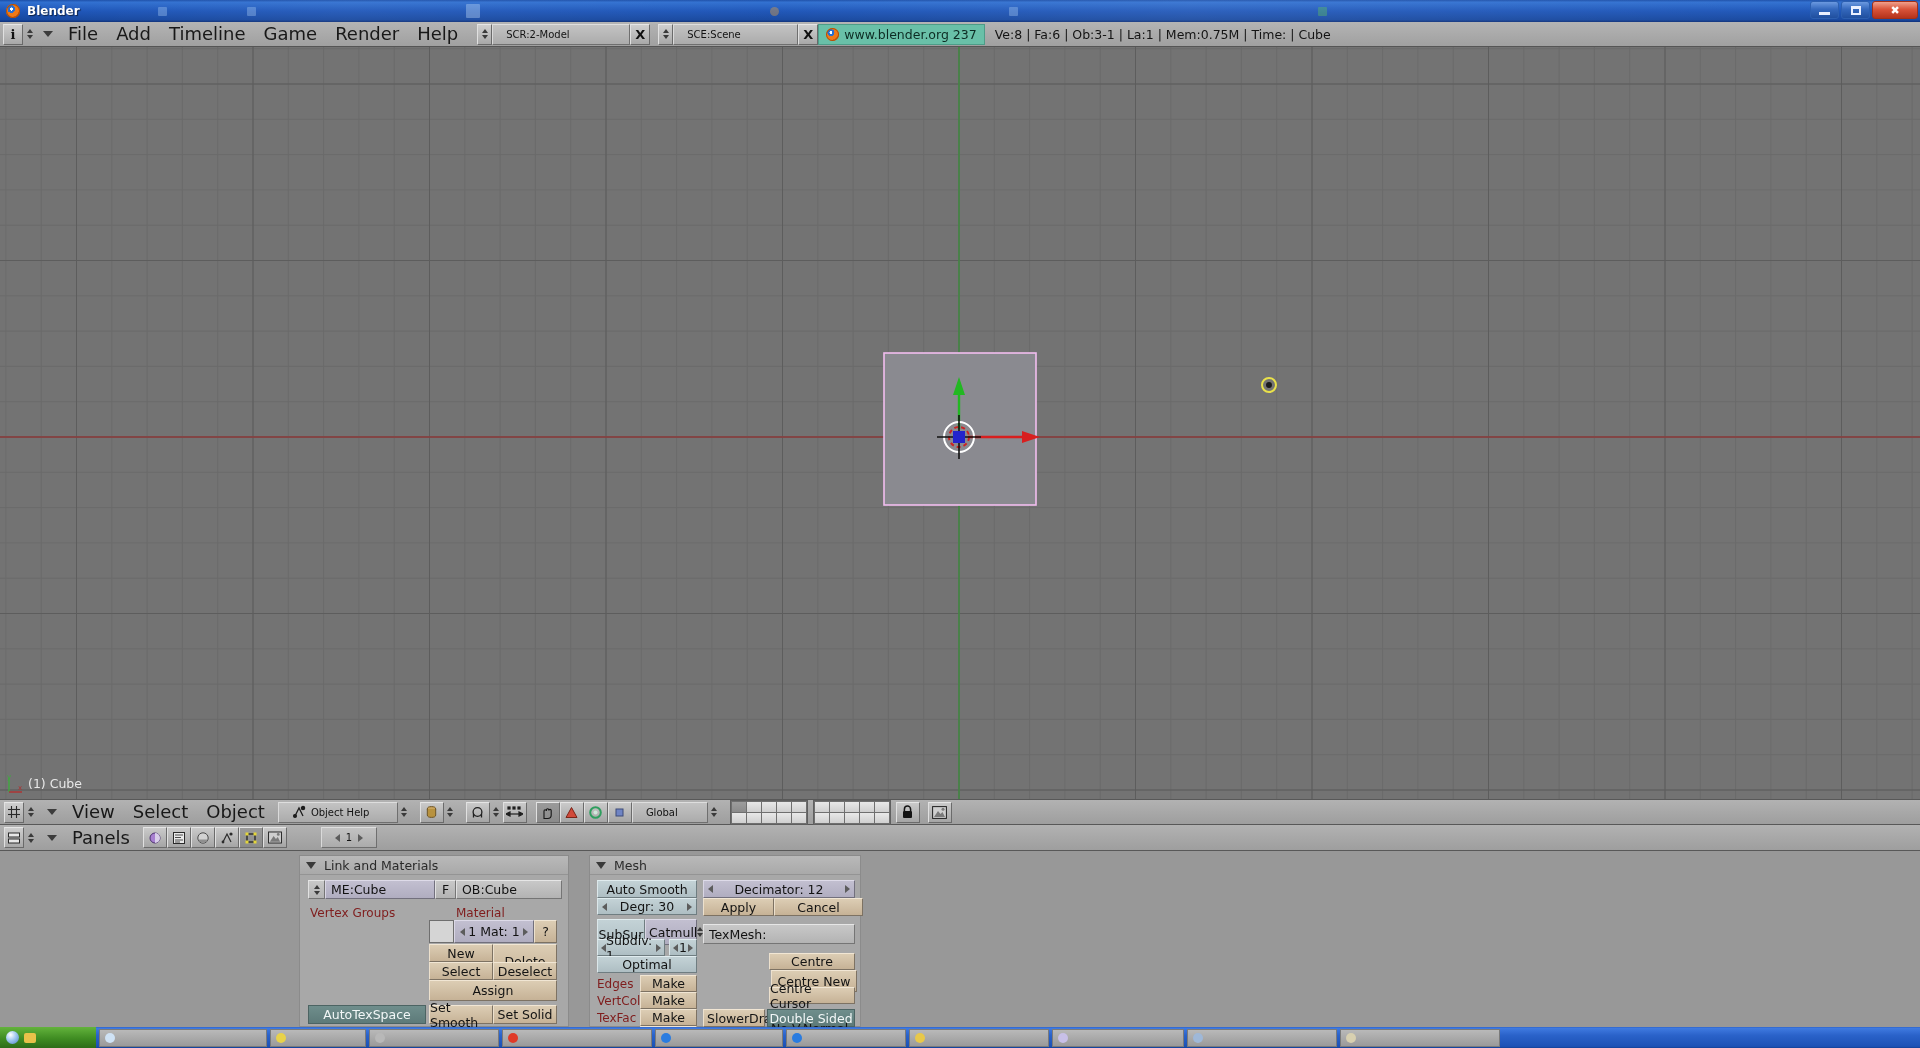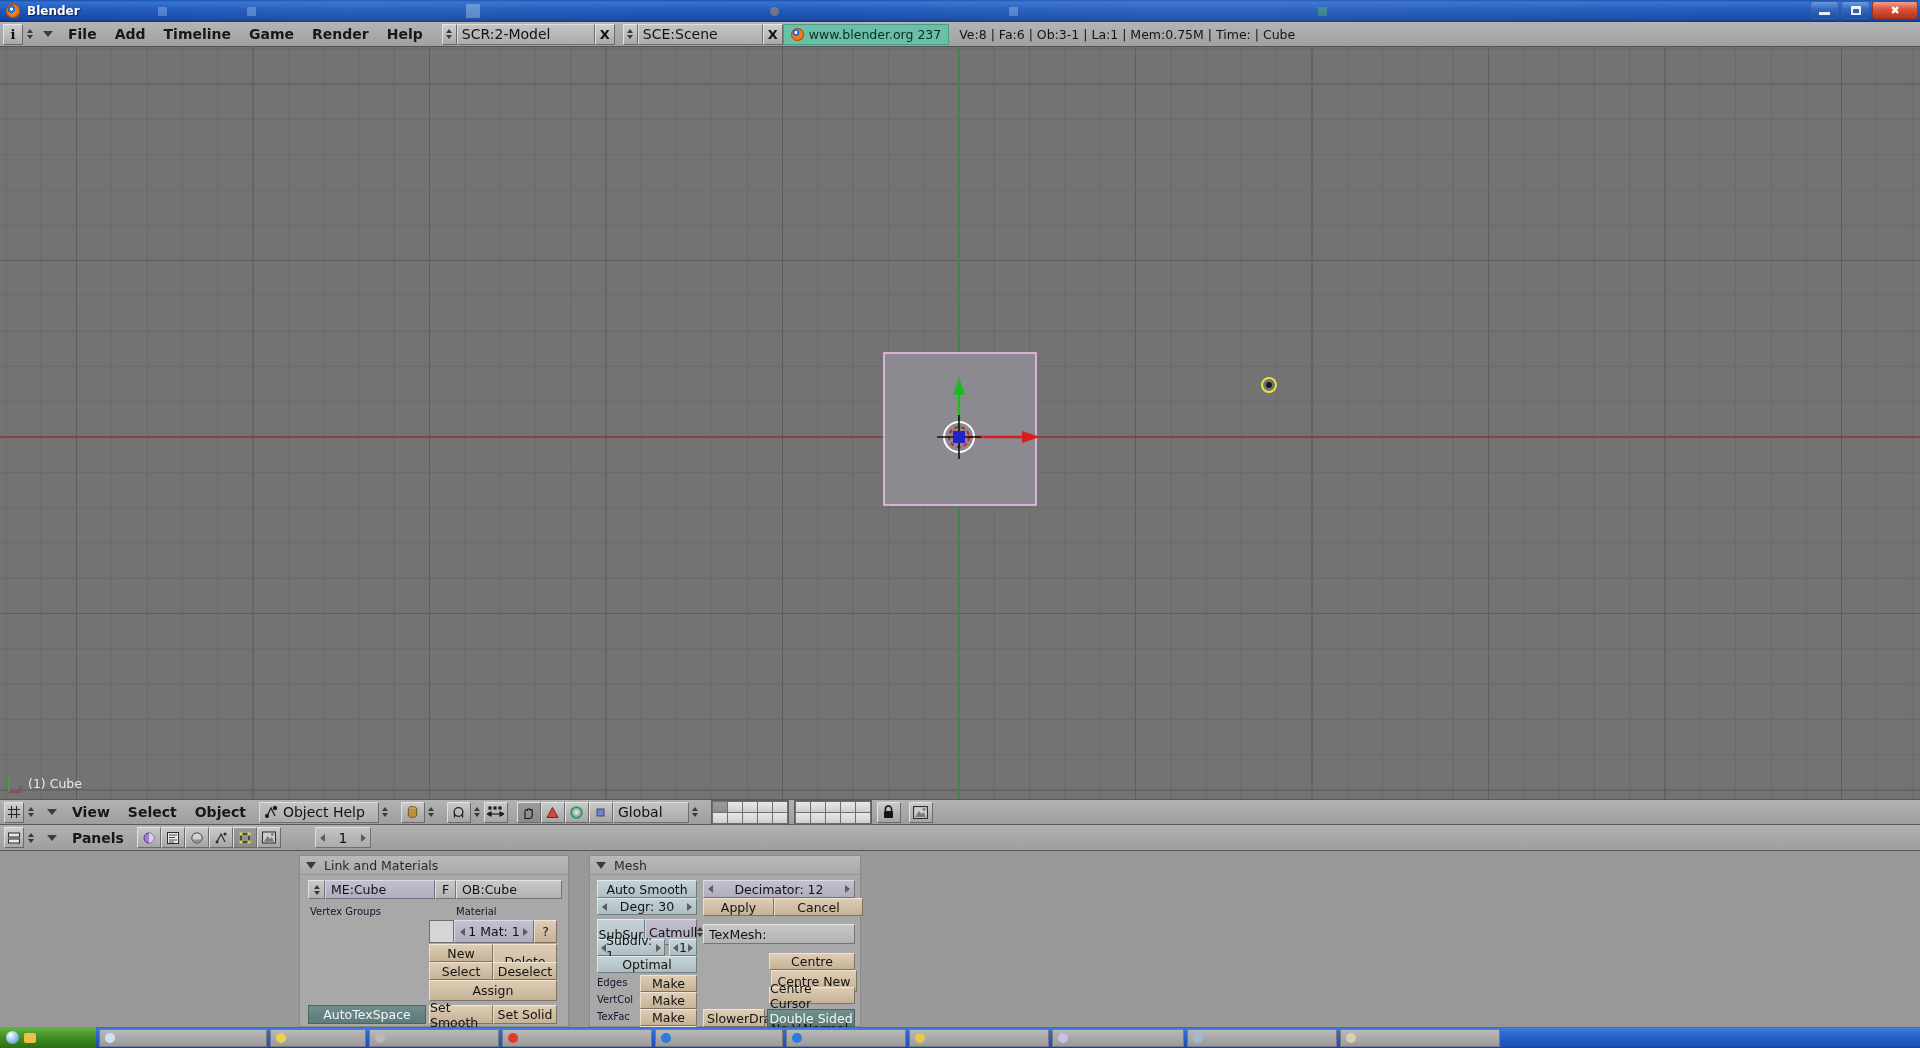--- a/index.html
+++ b/index.html
@@ -28,25 +28,25 @@
   #wctrl{ position:absolute; right:2px; top:1px; display:flex; gap:2px; }
   .wbtn{ width:29px;height:18px;border:1px solid #2c5fb0; border-radius:3px;
     background:linear-gradient(to bottom,#6b99e0,#3468bd 45%,#204f9e); display:flex;align-items:center;justify-content:center;
     color:#fff; font-size:11px;}
   .wbtn.close{ width:46px; background:linear-gradient(to bottom,#f0a08c,#d9543a 45%,#b5331c); border-color:#a33018;}
   .wmin{ width:11px;height:3px;background:#e9efff;margin-top:6px;}
   .wmax{ width:10px;height:9px;border:2px solid #e9efff;border-top-width:3px;}
 
   
   #blender{ position:absolute; left:0; top:22px; width:1920px; height:1005px; background:#6a6a6a; }
-  .menuitem{ padding:0 9px; font-size:14px; color:#181818; height:22px; line-height:22px; cursor:default;font-weight:bold;}
+  .menuitem{ padding:0 9px; font-size:18px; color:#181818; height:22px; line-height:22px; cursor:default;}
   .field{
     background:linear-gradient(to bottom,#c3c3c3,#ababab);
     border:1px solid #6f6f6f; border-top-color:#dedede; border-left-color:#dadada;
-    color:#131313; font-size:14px; display:flex; align-items:center; padding:0 4px;
+    color:#131313; font-size:10px; display:flex; align-items:center; padding:0 13px;
   }
   .updn{ width:13px; display:flex; flex-direction:column; align-items:center; justify-content:center; gap:2px;}
   .updn i{ width:0;height:0;border-left:3px solid transparent;border-right:3px solid transparent;}
   .updn i.u{ border-bottom:4px solid #3a3a3a;}
   .updn i.d{ border-top:4px solid #3a3a3a;}
 
   
   #topbar{ position:absolute; left:0; top:0; width:1920px; height:25px;
     background:linear-gradient(to bottom,#b4b4b4,#a0a0a0); border-bottom:1px solid #555;
     display:flex; align-items:center; padding-left:3px;}
@@ -99,21 +99,21 @@
     border-top-color:#e0ecef; border-left-color:#dbe7ea; color:#131313; font-size:12.5px;
     display:flex;align-items:center;justify-content:center; }
   .tealbtn{ background:linear-gradient(to bottom,#6f8e8c,#5d7a79); border:1px solid #4c6463;
     color:#f2f7f7; font-size:12.5px; display:flex;align-items:center;justify-content:center; }
   .lilacfield{ background:linear-gradient(to bottom,#c2bfd0,#b0adc0); border:1px solid #72707d;
     border-top-color:#dedbe9; border-left-color:#d9d6e4; color:#121212; font-size:12.5px;
     display:flex;align-items:center; padding:0 5px;text-align:center;}
   .greyfield{ background:linear-gradient(to bottom,#c8c8c8,#b3b3b3); border:1px solid #757575;
     border-top-color:#e6e6e6; border-left-color:#e1e1e1; color:#121212; font-size:12.5px;
     display:flex;align-items:center; padding:0 5px;}
-  .lbl{ font-size:10px; color:#0f172a; }
+  .lbl{ font-size:12px; color:#7f1d1d; }
   .arrL,.arrR{ width:0;height:0;border-top:4px solid transparent;border-bottom:4px solid transparent;}
   .arrL{ border-right:5px solid #5c5c5c;}
   .arrR{ border-left:5px solid #5c5c5c;}
 
   
   #taskbar{ position:absolute; left:0; top:1027px; width:1920px; height:21px;
     background:linear-gradient(to bottom,#2f63c8 0%,#3f7ae0 6%,#2a62c9 40%,#1c52b6 92%,#123f96 100%);
     display:flex; align-items:center; }
   #startbtn{ width:96px;height:21px; background:linear-gradient(to bottom,#63b33c,#3f8c22 55%,#2d6c18);
     display:flex;align-items:center; padding-left:6px; gap:5px;}

